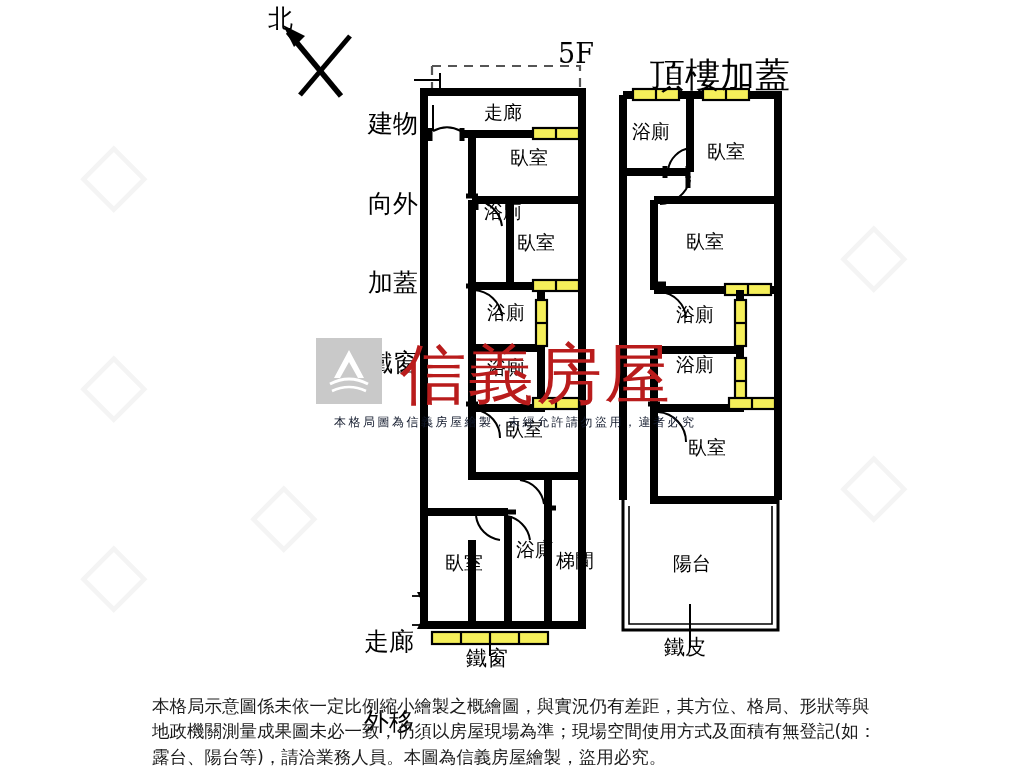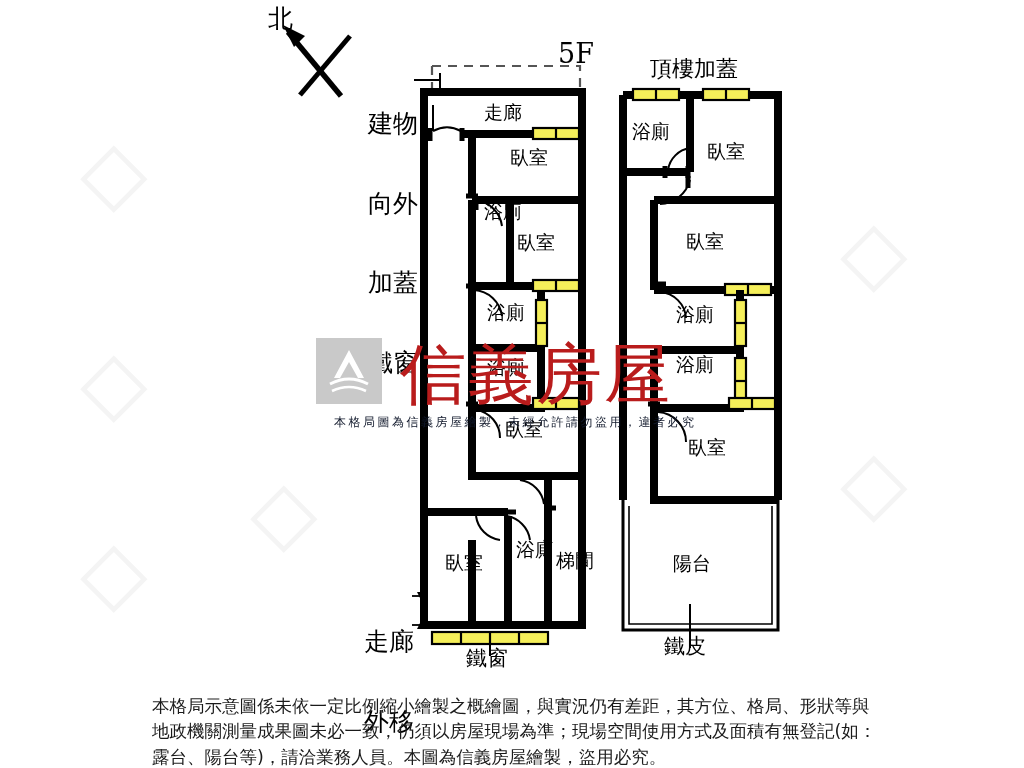--- a/index.html
+++ b/index.html
@@ -29,21 +29,21 @@
   .lbl {
     position: absolute;
     font-family: "DejaVu Sans", "Liberation Sans", sans-serif;
     color: #000;
     white-space: pre;
     line-height: 1.02;
     letter-spacing: 0px;
   }
   .rm { font-size: 19px; }
   .rm-v { font-size: 19px; width: 1em; line-height: 1.0; }
-  .hdr { font-size: 22px; text-align: right; }
+  .hdr { font-size: 35px; text-align: right; }
   .hdr-en { font-size: 27px; font-family: "DejaVu Serif", "Liberation Serif", serif; }
   .side { font-size: 25px; line-height: 1.06; }
   .cap { font-size: 21px; }
   .north { font-size: 25px; }
   .disclaimer {
     position: absolute;
     left: 152px;
     top: 694px;
     width: 730px;
     font-size: 17.5px;
@@ -304,21 +304,21 @@
   <div class="lbl rm" style="left:688px; top:438px;">臥室</div>
   <div class="lbl rm" style="left:673px; top:554px;">陽台</div>
 
   <div class="lbl side" style="left:364px; top:576px;">
     <div>走廊</div>
     <div>外移</div>
   </div>
 
   <div class="lbl cap" style="left:466px; top:648px;">鐵窗</div>
 
-  <div class="lbl cap" style="left:664px; top:637px;font-family:Liberation Mono, monospace;">鐵皮</div>
+  <div class="lbl cap" style="left:664px; top:637px;">鐵皮</div>
 
   <div id="wm">
     <div class="wmlogo">
       <svg width="66" height="66" viewBox="0 0 66 66">
         <rect width="66" height="66" fill="#c9c9c9"></rect>
         <path d="M33 12 L48 40 L42 40 L33 24 L24 40 L18 40 Z" fill="#ffffff"></path>
         <path d="M14 46 Q33 36 52 46" stroke="#ffffff" stroke-width="3" fill="none"></path>
         <path d="M16 53 Q33 45 50 53" stroke="#ffffff" stroke-width="2.5" fill="none"></path>
       </svg>
     </div>

